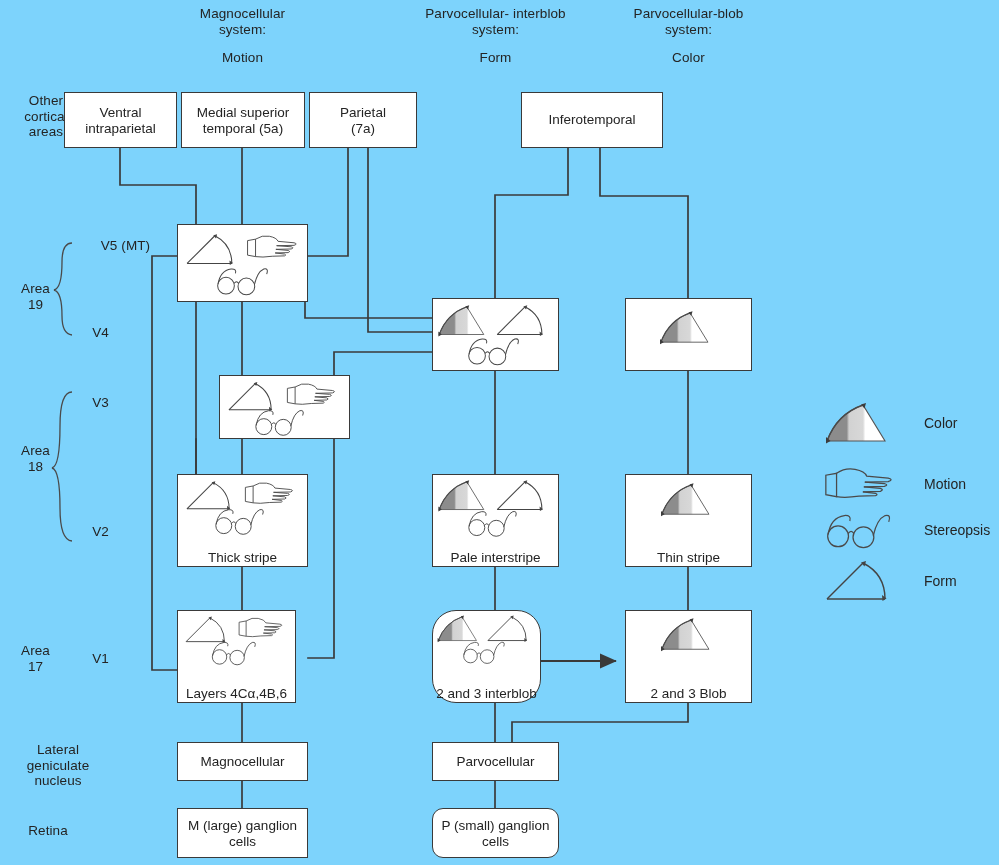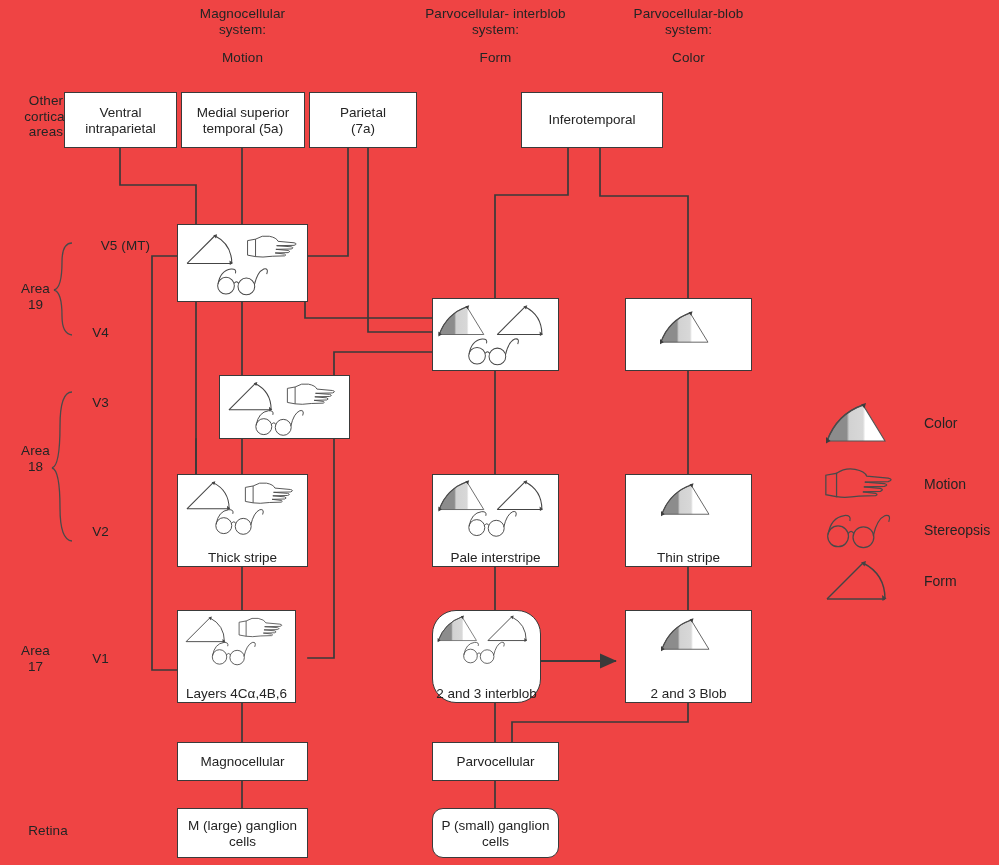--- a/index.html
+++ b/index.html
@@ -10,21 +10,21 @@
   }
   body {
     font-family: "Liberation Sans", sans-serif;
     color: #1a1a1a;
   }
   #stage {
     position: relative;
     width: 999px;
     height: 865px;
     overflow: hidden;
-    background: #ef4444;
+    background: #7dd3fc;
   }
   #svg-root {
     position: absolute;
     left: 0;
     top: 0;
     width: 999px;
     height: 865px;
   }
   .lbl {
     position: absolute;
@@ -218,20 +218,23 @@
 
   <div class="lbl lft" style="left:13px; top:443px; width:45px;">Area
 18</div>
   <div class="lbl lft" style="left:78px; top:395px; width:45px;">V3</div>
   <div class="lbl lft" style="left:78px; top:524px; width:45px;">V2</div>
 
   <div class="lbl lft" style="left:13px; top:643px; width:45px;">Area
 17</div>
   <div class="lbl lft" style="left:78px; top:651px; width:45px;">V1</div>
 
+  <div class="lbl lft" style="left:13px; top:742px; width:90px;">Lateral
+geniculate
+nucleus</div>
   <div class="lbl lft" style="left:13px; top:823px; width:70px;">Retina</div>
 
   <div class="node" style="left:64px; top:92px; width:113px; height:56px;">
     <div class="node-title mid">Ventral
 intraparietal</div>
   </div>
 
   <div class="node" style="left:181px; top:92px; width:124px; height:56px;">
     <div class="node-title mid">Medial superior
 temporal (5a)</div>

